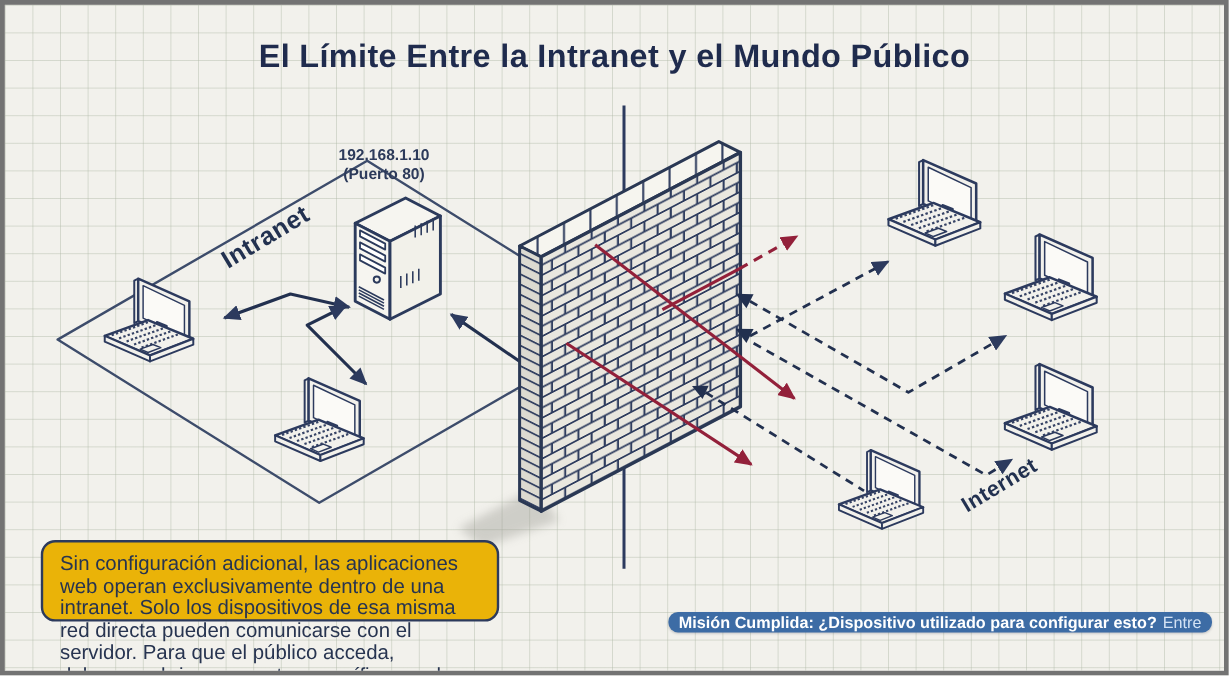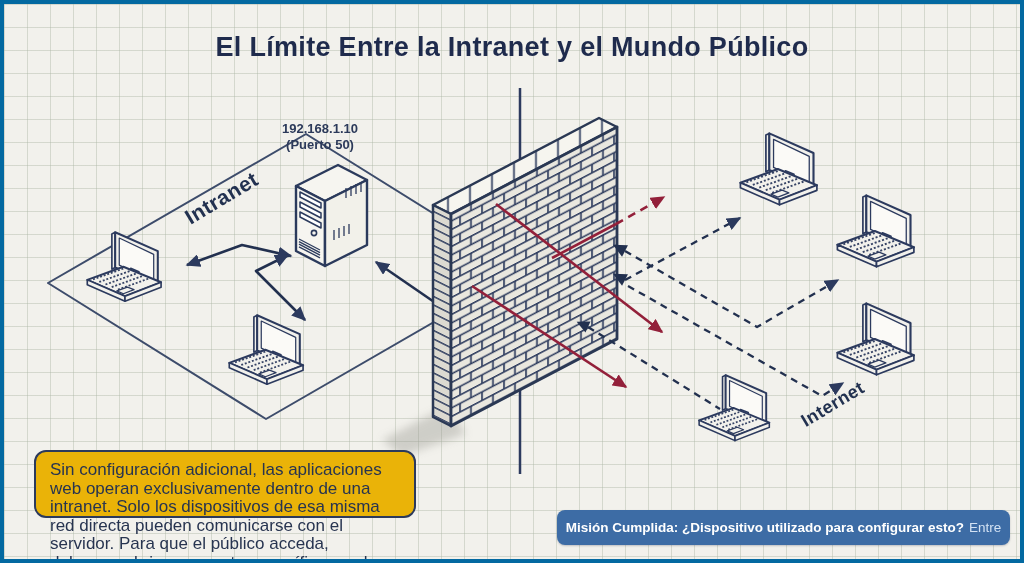--- a/index.html
+++ b/index.html
@@ -1,35 +1,35 @@
 <!DOCTYPE html>
 <html><head>
 <meta charset="utf-8">
 <style>
   html,body{margin:0;padding:0;background:#ffffff;font-family:"Liberation Sans",sans-serif;}
   .stage{position:relative;width:1024px;height:563px;background:#f2f1ec;overflow:hidden;
-    border:4px solid #0369a1;box-sizing:border-box;}
+    border:4px solid #737373;box-sizing:border-box;}
   .grid{position:absolute;inset:0;
     background-image:
       linear-gradient(rgba(176,186,168,.45) 1px, transparent 1px),
       linear-gradient(90deg, rgba(176,186,168,.45) 1px, transparent 1px);
     background-size:23px 23px;}
   .layer-svg{position:absolute;left:0;top:0;}
   .title{position:absolute;left:0;top:28px;width:100%;text-align:center;
     font-size:27px;font-weight:bold;color:#1f2b4d;letter-spacing:.3px;}
   .server-label{position:absolute;left:252px;top:117px;width:128px;text-align:center;
     font-size:13px;font-weight:600;line-height:16px;color:#2c3a5a;}
   .zone-label{position:absolute;font-weight:bold;color:#223150;transform-origin:0 50%;
     transform:rotate(-31deg);letter-spacing:.5px;}
   .zone-label.intranet{left:183px;top:203px;font-size:21px;}
   .zone-label.internet{left:799px;top:408px;font-size:18px;}
   .note-box{position:absolute;left:30px;top:446px;width:382px;height:68px;box-sizing:border-box;
     border:2px solid #2c3a5c;border-radius:12px;background:#eab308;padding:9px 14px;
     font-size:17px;line-height:18.5px;color:#273450;}
-  .banner{position:absolute;left:553px;top:506px;width:453px;height:35px;box-sizing:border-box;
+  .banner{position:absolute;left:553px;top:506px;width:453px;height:17px;box-sizing:border-box;
     background:#3d6ca5;border-radius:8px;display:flex;align-items:center;justify-content:center;
     white-space:nowrap;box-shadow:0 1px 2px rgba(40,49,73,.25);}
   .banner .q{font-size:13.5px;font-weight:bold;color:#ffffff;}
   .banner .a{font-size:13.5px;font-weight:normal;color:#d3e2f4;margin-left:5px;}
 </style>
 </head>
 <body>
 
 <div class="stage">
   <div class="grid"></div>
@@ -148,21 +148,21 @@
     <use href="#pcIcon" transform="translate(733,126) scale(0.85)"></use>
     <use href="#pcIcon" transform="translate(830,188) scale(0.85)"></use>
     <use href="#pcIcon" transform="translate(830,296) scale(0.85)"></use>
     <use href="#pcIcon" transform="translate(692,368) scale(0.78)"></use>
   </svg>
 
   <div class="title">El Límite Entre la Intranet y el Mundo Público</div>
 
   <div class="server-label">
     <div>192.168.1.10</div>
-    <div>(Puerto 50)</div>
+    <div>(Puerto 80)</div>
   </div>
 
   <div class="zone-label intranet">Intranet</div>
   <div class="zone-label internet">Internet</div>
 
   <div class="note-box">
     <span>Sin configuración adicional, las aplicaciones web operan exclusivamente dentro de una intranet. Solo los dispositivos de esa misma red directa pueden comunicarse con el servidor. Para que el público acceda, debemos abrir una puerta específica en el enrutador.</span>
   </div>
 
   <div class="banner">

